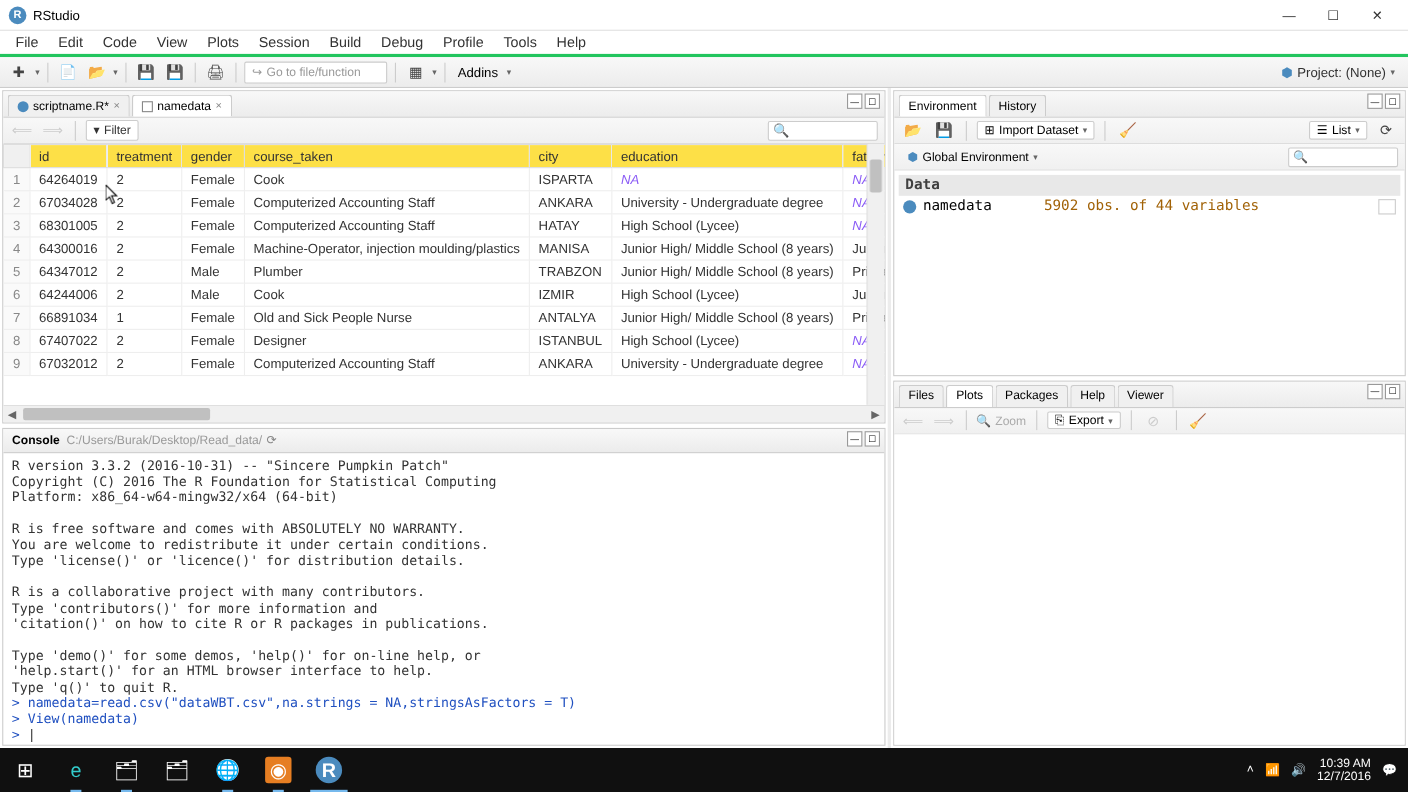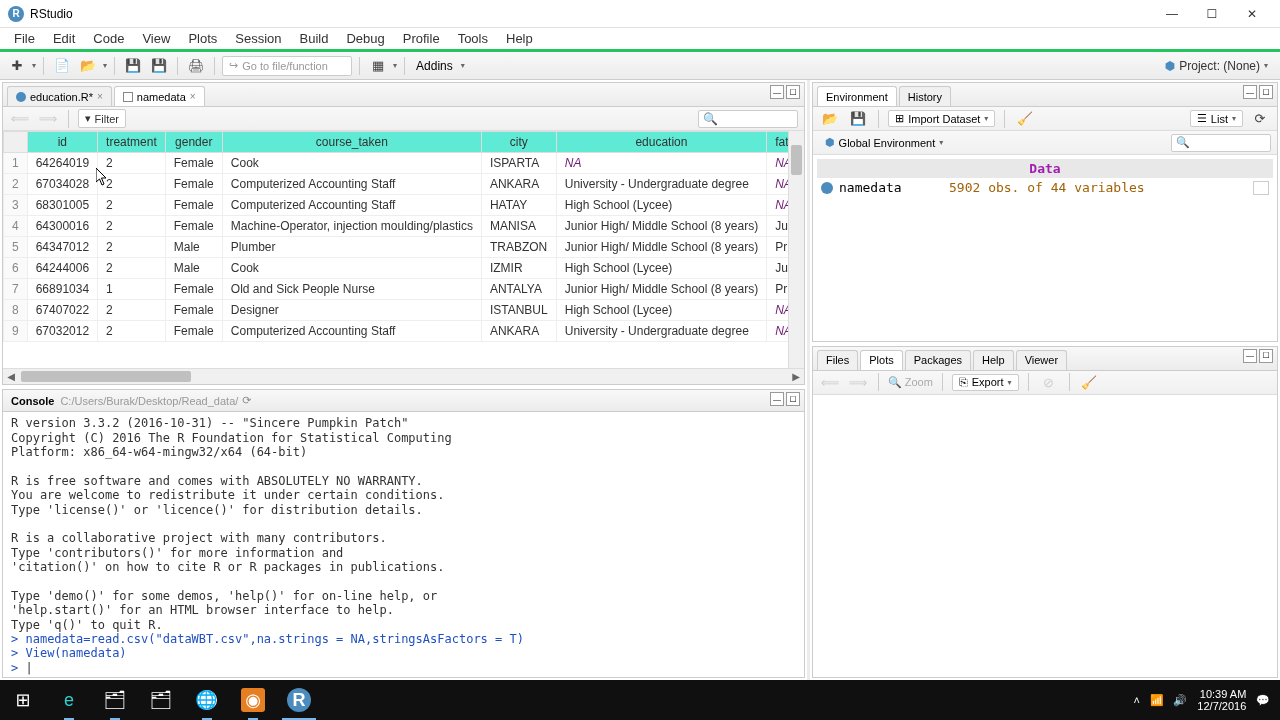--- a/index.html
+++ b/index.html
@@ -34,44 +34,44 @@
 .tab-icon.table { background: #fff; border: 1px solid #888; border-radius: 0; }
 .pane-winbtns { position: absolute; right: 4px; top: 2px; display: flex; gap: 2px; }
 .pane-winbtn { width: 14px; height: 14px; border: 1px solid #999; background: #fff; font-size: 8px; display: flex; align-items: center; justify-content: center; }
 
 .pane-toolbar { height: 24px; background: linear-gradient(#f8f8f8,#f0f0f0); border-bottom: 1px solid #ddd; display: flex; align-items: center; padding: 0 6px; gap: 6px; }
 .filter-btn { display: flex; align-items: center; gap: 4px; font-size: 11px; color: #333; padding: 2px 6px; border: 1px solid #ccc; border-radius: 2px; background: #fff; }
 .search-box { margin-left: auto; width: 100px; height: 18px; border: 1px solid #ccc; border-radius: 2px; background: #fff; display: flex; align-items: center; padding: 0 4px; }
 
 .data-table { flex: 1; overflow: auto; position: relative; }
 table { border-collapse: collapse; width: 100%; font-size: 12px; }
-th { background: #5eead4; border: 1px solid #ddd; padding: 3px 8px; text-align: center; font-weight: normal; color: #333; position: sticky; top: 0; }
+th { background: #fde047; border: 1px solid #ddd; padding: 3px 8px; text-align: left; font-weight: normal; color: #333; position: sticky; top: 0; }
 th.rownum { width: 24px; text-align: right; background: #f0f0f0; }
 td { border: 1px solid #eee; padding: 3px 8px; color: #333; white-space: nowrap; }
 td.rownum { text-align: right; color: #888; background: #fafafa; width: 24px; }
-td.na { color: #701a75; font-style: italic; }
+td.na { color: #8b5cf6; font-style: italic; }
 .table-scroll-v { position: absolute; right: 0; top: 0; bottom: 0; width: 16px; background: #f0f0f0; border-left: 1px solid #ddd; }
 .table-scroll-v-thumb { position: absolute; top: 14px; left: 2px; right: 2px; height: 30px; background: #c0c0c0; border-radius: 2px; }
 .table-scroll-h { height: 16px; background: #f0f0f0; border-top: 1px solid #ddd; display: flex; align-items: center; position: relative; }
 .scroll-h-arrow { width: 16px; height: 14px; display: flex; align-items: center; justify-content: center; color: #666; font-size: 10px; }
 .scroll-h-thumb { position: absolute; left: 18px; top: 2px; bottom: 2px; width: 170px; background: #c0c0c0; border-radius: 2px; }
 .table-status { height: 22px; padding: 2px 8px; font-size: 11px; color: #555; border-top: 1px solid #ddd; display: flex; align-items: center; }
 
 .source-pane { flex: 1.05; }
 .console-pane { flex: 1; }
 .console-header { height: 22px; background: linear-gradient(#f8f8f8,#ececec); border-bottom: 1px solid #ccc; display: flex; align-items: center; padding: 0 8px; font-size: 11px; position: relative; }
 .console-path { color: #999; margin-left: 6px; }
 .console-body { flex: 1; padding: 4px 8px; font-family: "Lucida Console","Consolas",monospace; font-size: 12px; line-height: 1.2; color: #333; overflow: auto; white-space: pre; }
 .console-body .cmd { color: #2050c0; }
 .console-body .prompt { color: #2050c0; }
 
 .env-pane { flex: 0.78; }
 .env-toolbar { height: 24px; background: linear-gradient(#f8f8f8,#f0f0f0); border-bottom: 1px solid #ddd; display: flex; align-items: center; padding: 0 6px; gap: 6px; font-size: 11px; }
 .env-body { flex: 1; padding: 4px; font-family: "Lucida Console",monospace; font-size: 13px; }
-.env-section { background: #e8e8e8; padding: 2px 6px; font-weight: bold; color: #a21caf; text-align: center; }
+.env-section { background: #e8e8e8; padding: 2px 6px; font-weight: bold; color: #404040; }
 .env-row { display: flex; padding: 2px 4px; align-items: center; }
 .env-icon { width: 12px; height: 12px; background: #4b8bbe; border-radius: 50%; margin-right: 6px; }
 .env-name { width: 110px; }
 .env-desc { flex: 1; color: #a16207; }
 .env-view { width: 16px; height: 14px; border: 1px solid #ccc; background: #fff; }
 
 .plots-pane { flex: 1; }
 .plots-body { flex: 1; background: #fff; }
 
 .taskbar { position: absolute; bottom: 0; left: 0; right: 0; height: 40px; background: #101010; display: flex; align-items: center; }
@@ -149,21 +149,21 @@
 </div>
 
 <div class="main-area">
 
   <div class="left-panes">
 
     <div class="pane source-pane">
       <div class="pane-tabs" id="source-tabs">
         <div class="tab">
             <span class="tab-icon "></span>
-            <span>education.R*</span>
+            <span>scriptname.R*</span>
             <span class="tab-close">×</span>
           </div>
           <div class="tab active">
             <span class="tab-icon table"></span>
             <span>namedata</span>
             <span class="tab-close">×</span>
           </div>
       <div class="pane-winbtns">
           <div class="pane-winbtn">—</div>
           <div class="pane-winbtn">☐</div>

